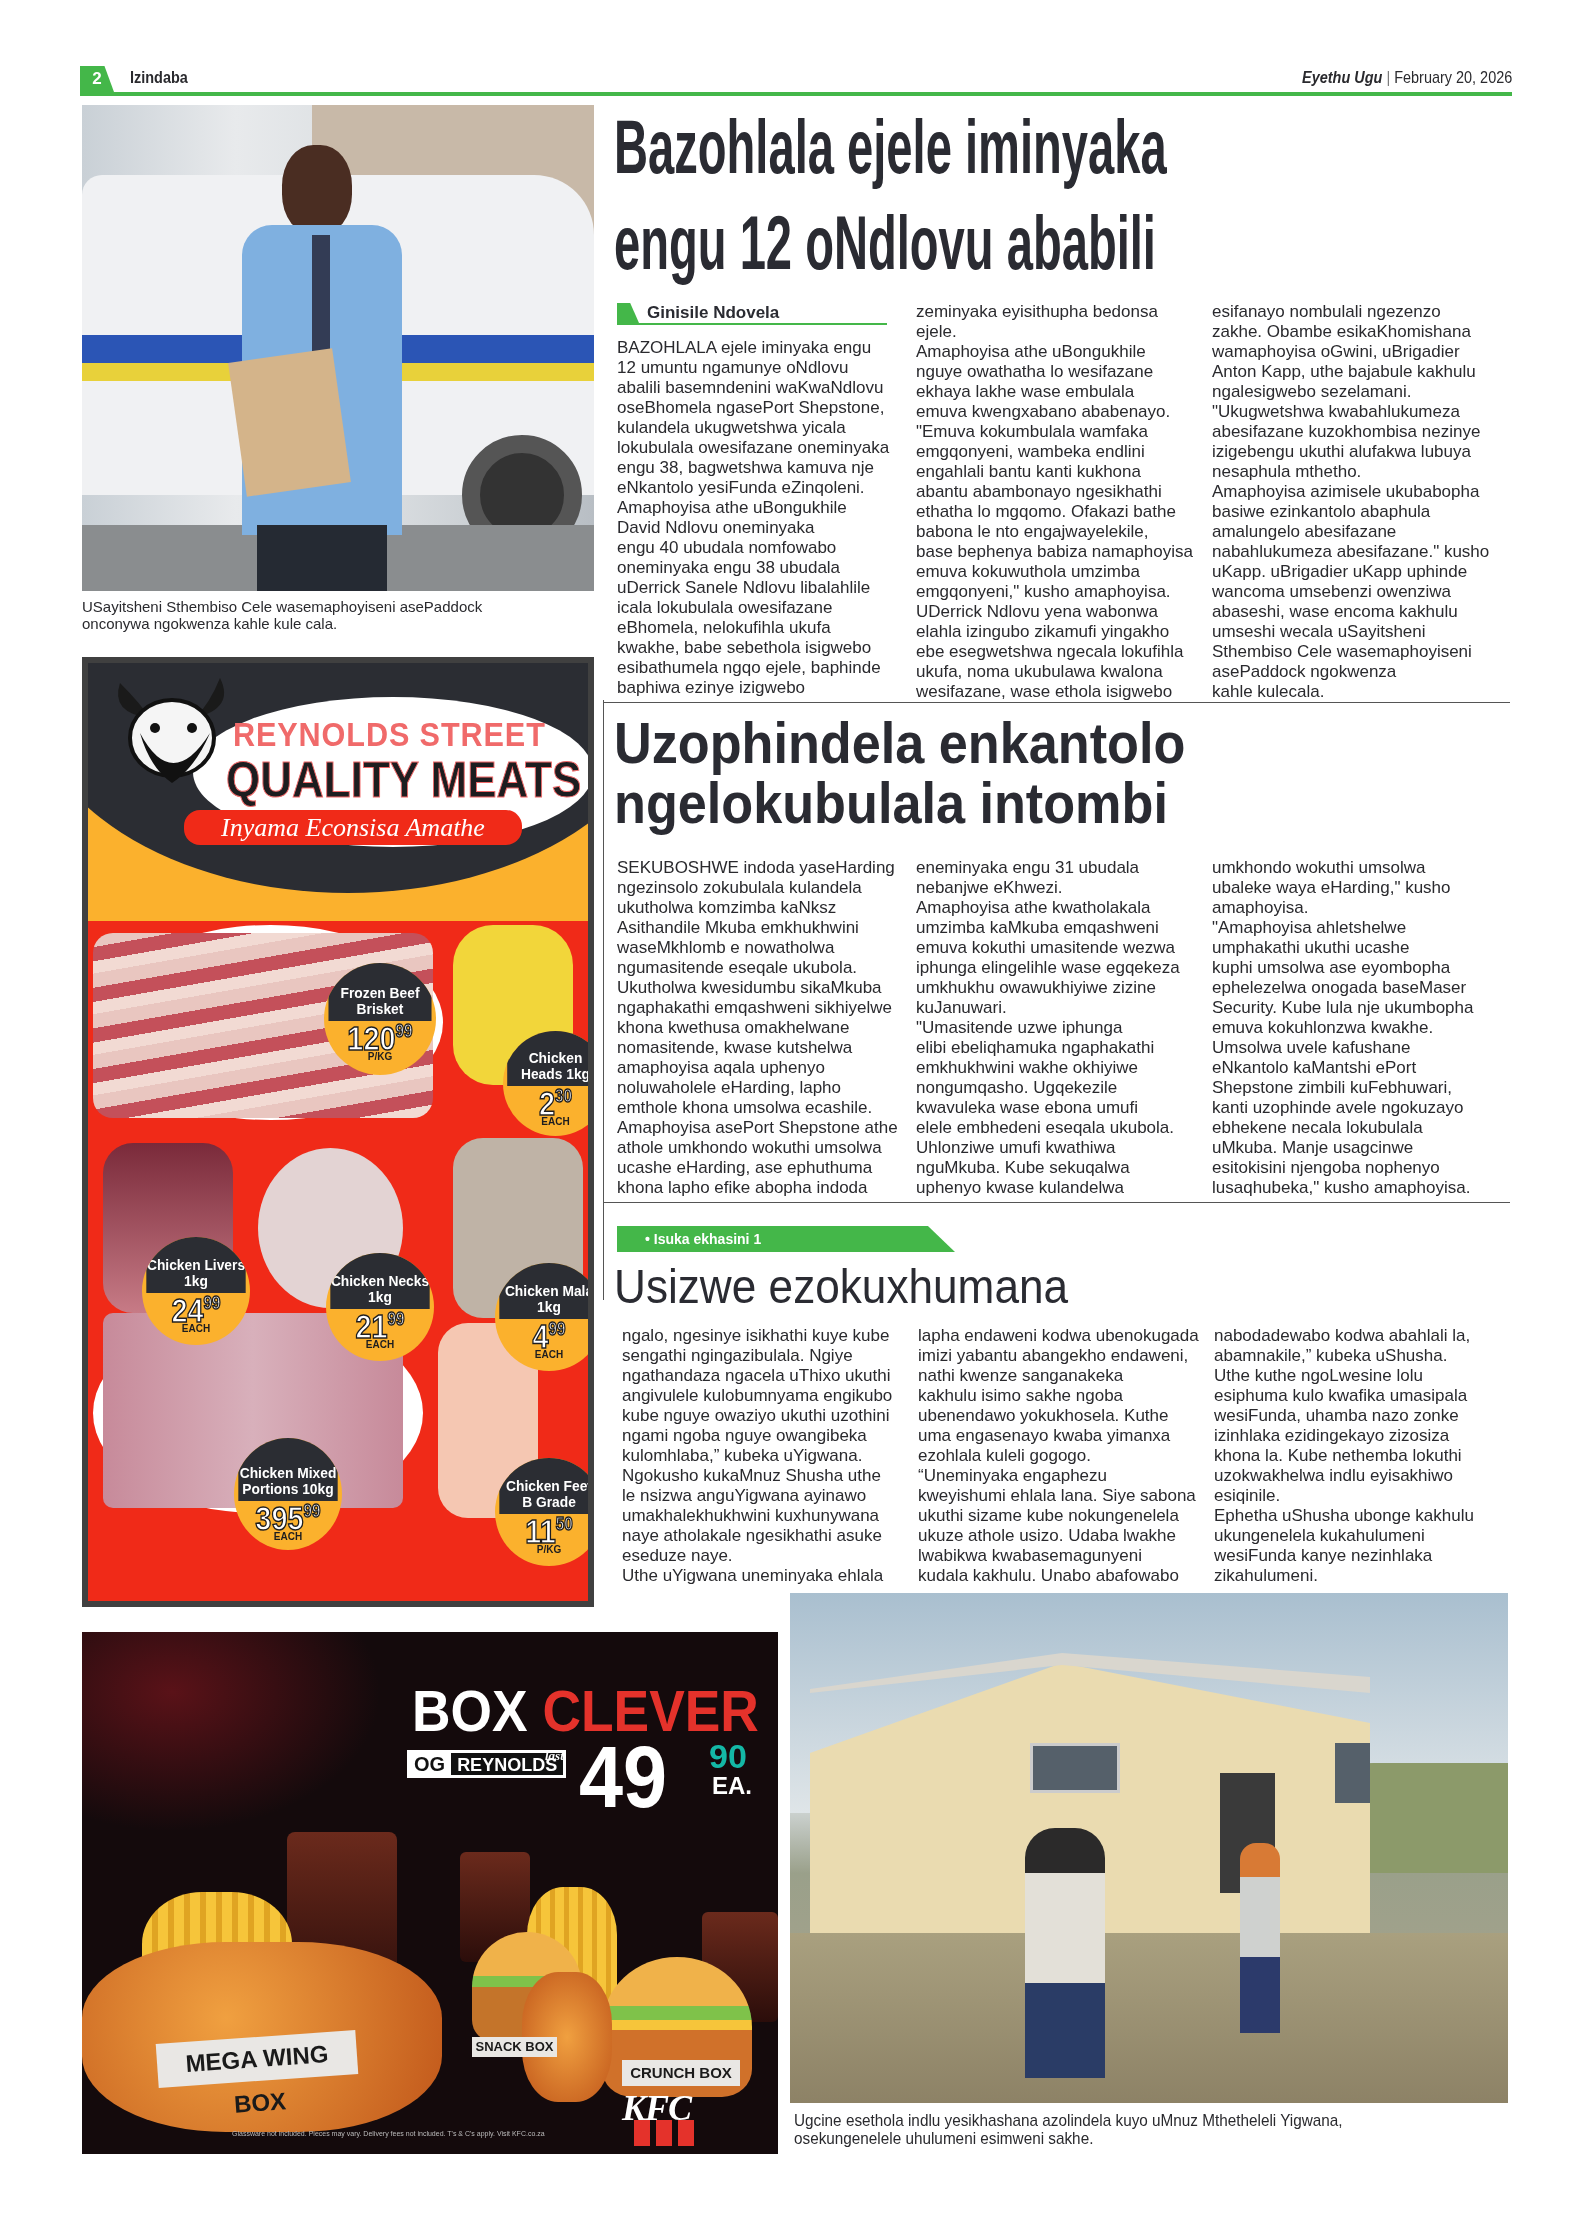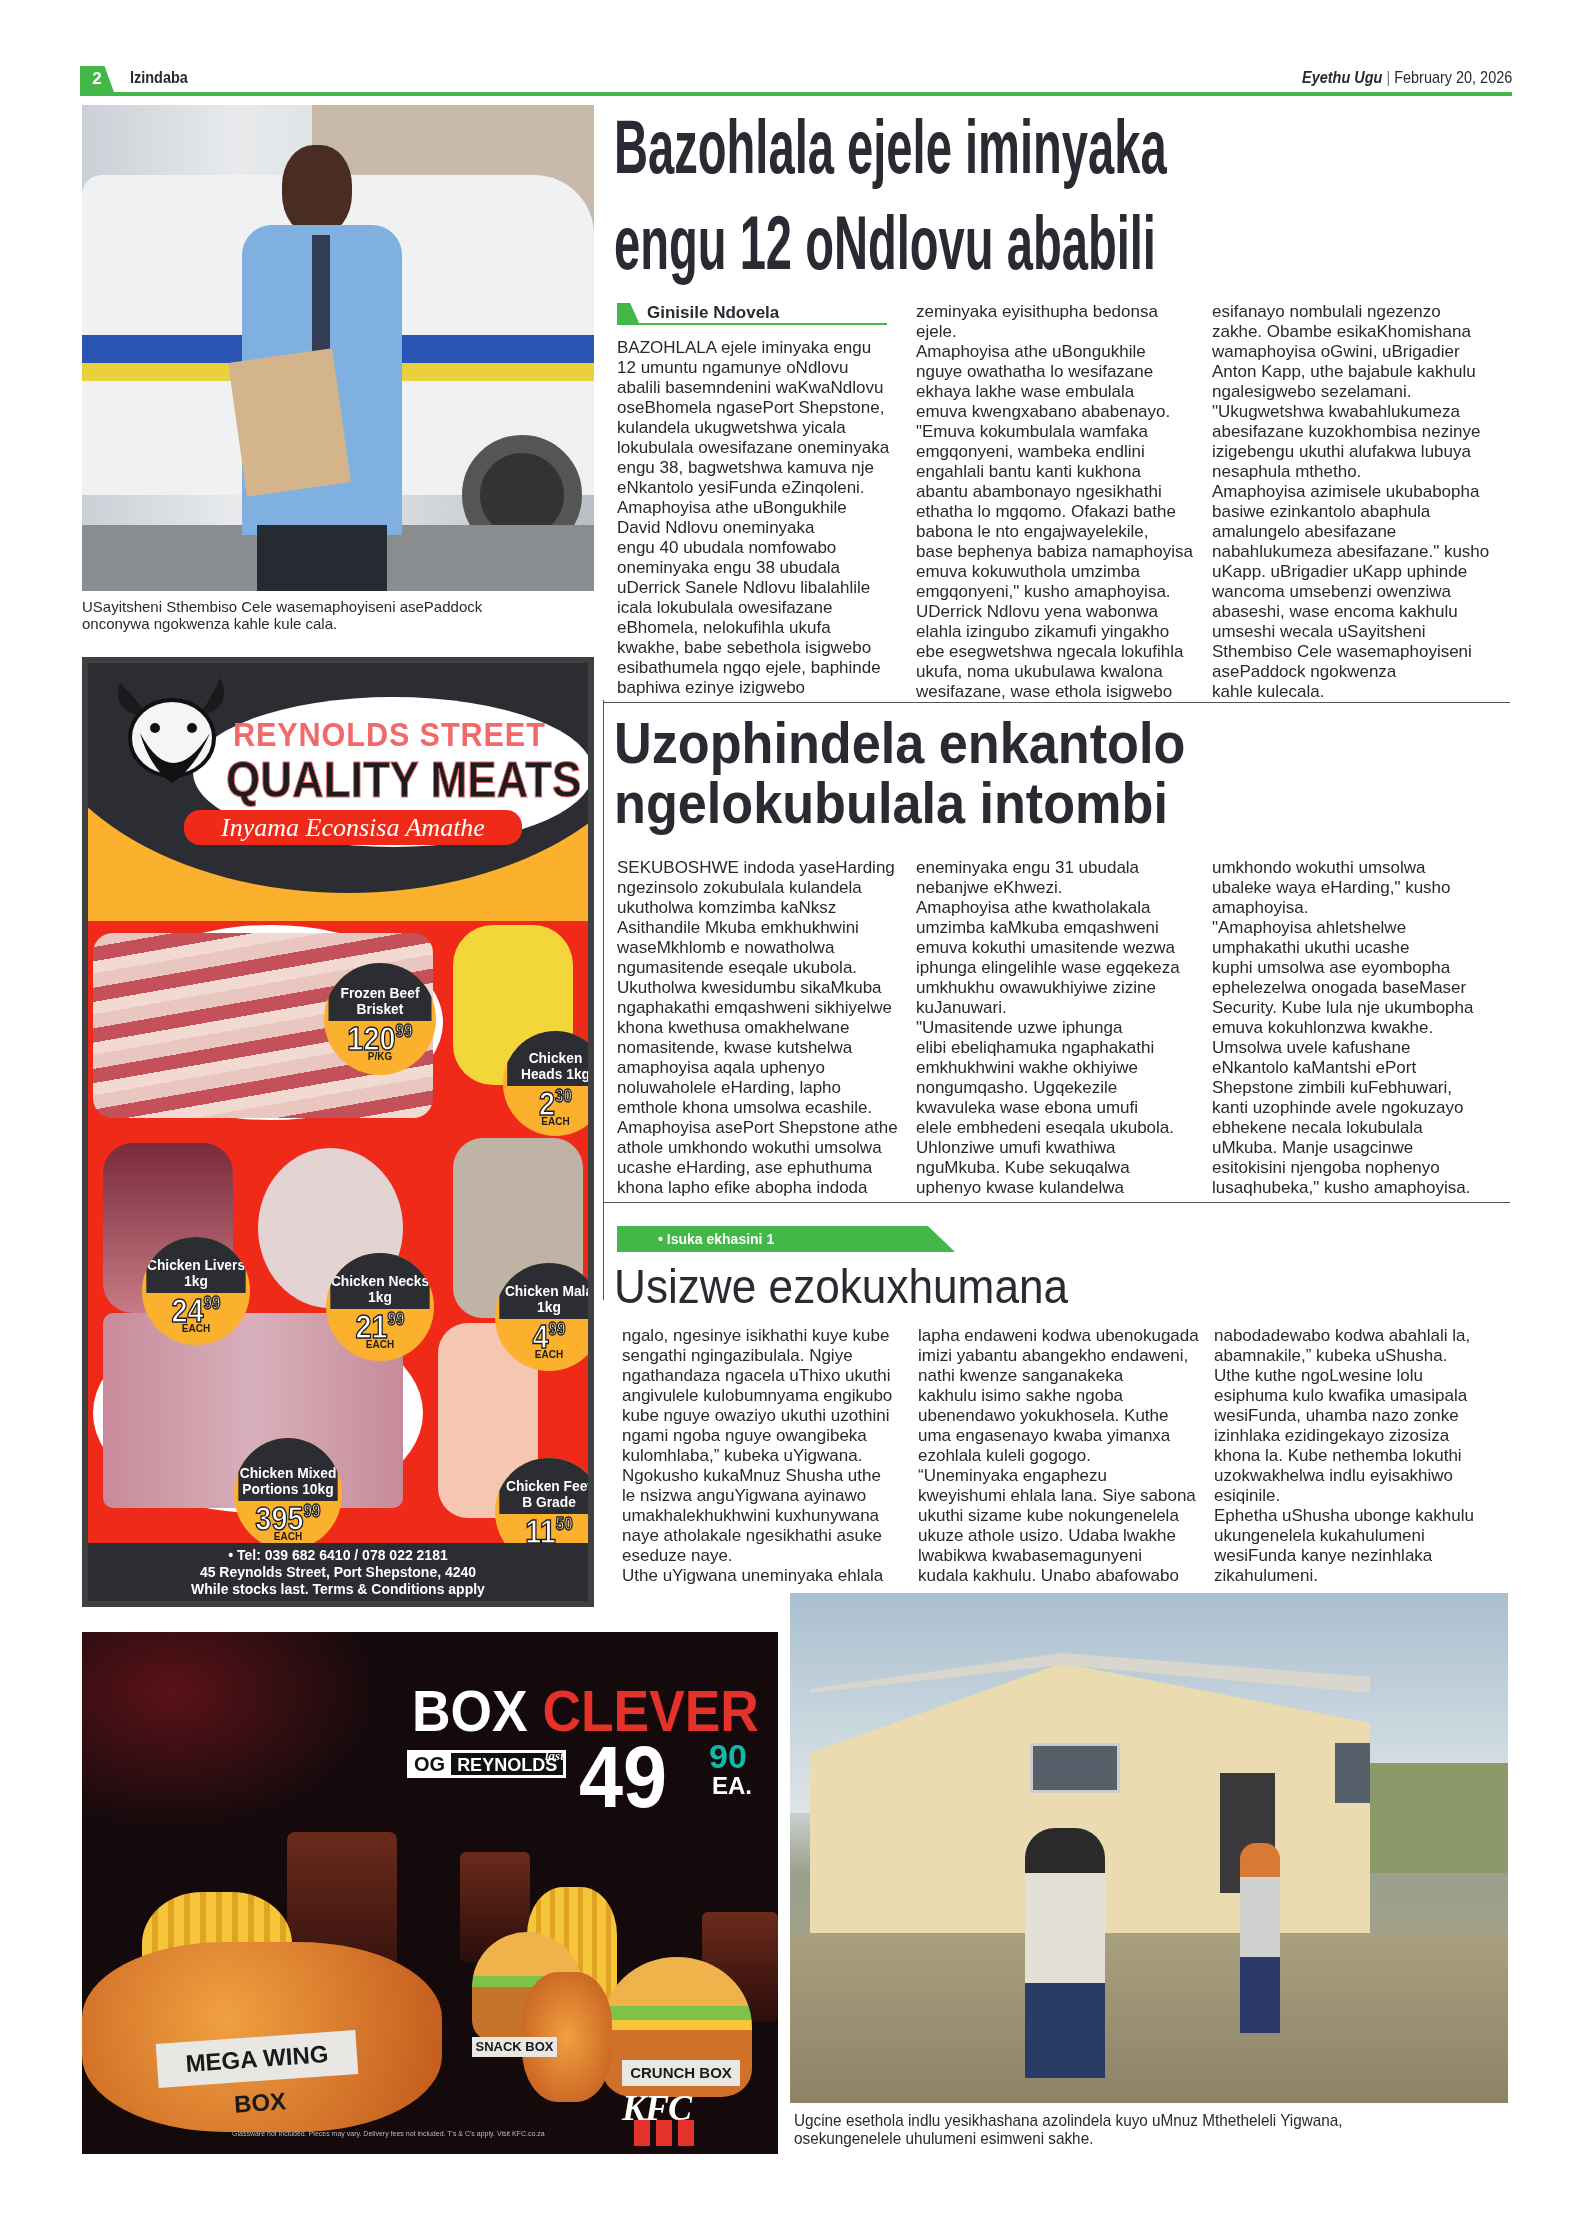--- a/index.html
+++ b/index.html
@@ -19,21 +19,21 @@
   
   .h1cond{font:bold 76px "Liberation Sans",sans-serif;line-height:82px;color:#2a2b32;transform:scaleX(.62);transform-origin:left top;white-space:nowrap}
   .h2{font:bold 58px "Liberation Sans",sans-serif;line-height:62px;color:#2a2b32;transform:scaleX(.9);transform-origin:left top;white-space:nowrap}
   .h3{font:48px "Liberation Sans",sans-serif;line-height:52px;color:#2a2b32;transform:scaleX(.92);transform-origin:left top;white-space:nowrap;font-weight:300}
   .byline{height:22px;border-bottom:2px solid #44b749}
   .byline .tab{position:absolute;left:0;top:0;width:22px;height:20px;background:#44b749;clip-path:polygon(0 0,60% 0,100% 100%,0 100%)}
   .byline span{position:absolute;left:30px;top:0;font:bold 17px "Liberation Sans",sans-serif;color:#2a2b32}
   .col{font-size:17px;line-height:20px;color:#2a2a2e;white-space:pre-line;font-family:Liberation Sans, sans-serif}
   .rule-h{height:2px;background:#555}
   .rule-v{width:1px;background:#555}
-  .kicker{height:26px;background:#44b749;clip-path:polygon(0 0,92% 0,100% 100%,0 100%);color:#fff;font:bold 14px "Liberation Sans",sans-serif;line-height:26px;padding-left:41px}
+  .kicker{height:26px;background:#44b749;clip-path:polygon(0 0,92% 0,100% 100%,0 100%);color:#fff;font:bold 14px "Liberation Sans",sans-serif;line-height:26px;padding-left:28px}
   
   .meatad{left:82px;top:657px;width:512px;height:950px;background:#f02a18;overflow:hidden;border:6px solid #404040}
   .meat-top{position:absolute;left:0;top:0;width:100%;height:260px;background:#fbb12d}
   .meat-dark{position:absolute;left:-60px;top:-180px;width:640px;height:410px;background:#2b2d33;border-radius:0 0 50% 50%}
   .meat-oval{position:absolute;left:105px;top:34px;width:400px;height:150px;background:#fff;border-radius:50%}
   .bull{position:absolute;left:12px;top:10px;width:140px;height:120px}
   .rs-title{position:absolute;left:145px;top:52px;font:bold 34px "Liberation Sans",sans-serif;color:#f06a6a;letter-spacing:1px;transform:scaleX(.9);transform-origin:left;white-space:nowrap}
   .qm-title{position:absolute;left:138px;top:88px;font:bold 50px "Liberation Sans",sans-serif;color:#1d1d1f;transform:scaleX(.88);transform-origin:left;white-space:nowrap;-webkit-text-stroke:1px #f06a6a}
   .tagline{position:absolute;left:96px;top:147px;width:338px;height:35px;background:#f02a18;border-radius:16px;color:#fff;font:italic 26px "Liberation Serif",serif;text-align:center;line-height:35px}
   .meat-red{position:absolute;left:0;top:258px;width:100%;height:620px;background:#f02a18}
@@ -335,25 +335,20 @@
     <div class="nm" style="height:56%">Chicken Mixed Portions 10kg</div>
     <div class="pr"><span>395</span><sup>99</sup></div>
     <div class="un">EACH</div>
   </div>
   <div class="badge" style="left:407px;top:795px">
     <div class="nm">Chicken Feet B Grade</div>
     <div class="pr"><span>11</span><sup>50</sup></div>
     <div class="un">P/KG</div>
   </div>
 
-  <div class="meat-foot">
-    <div>• Tel: 039 682 6410 /  078 022 2181</div>
-    <div>45 Reynolds Street, Port Shepstone, 4240</div>
-    <div>While stocks last.  Terms &amp; Conditions apply</div>
-  </div>
 </div>
 
 <div class="abs kfc">
   <div class="kfc-glow"></div>
   <div class="kfc-box"><span style="color:#fff">BOX</span> <span>CLEVER</span></div>
   <div class="og">
     <span class="a">OG</span>
     <span class="b">REYNOLDS</span>
   </div>
   <div class="from">last</div>

